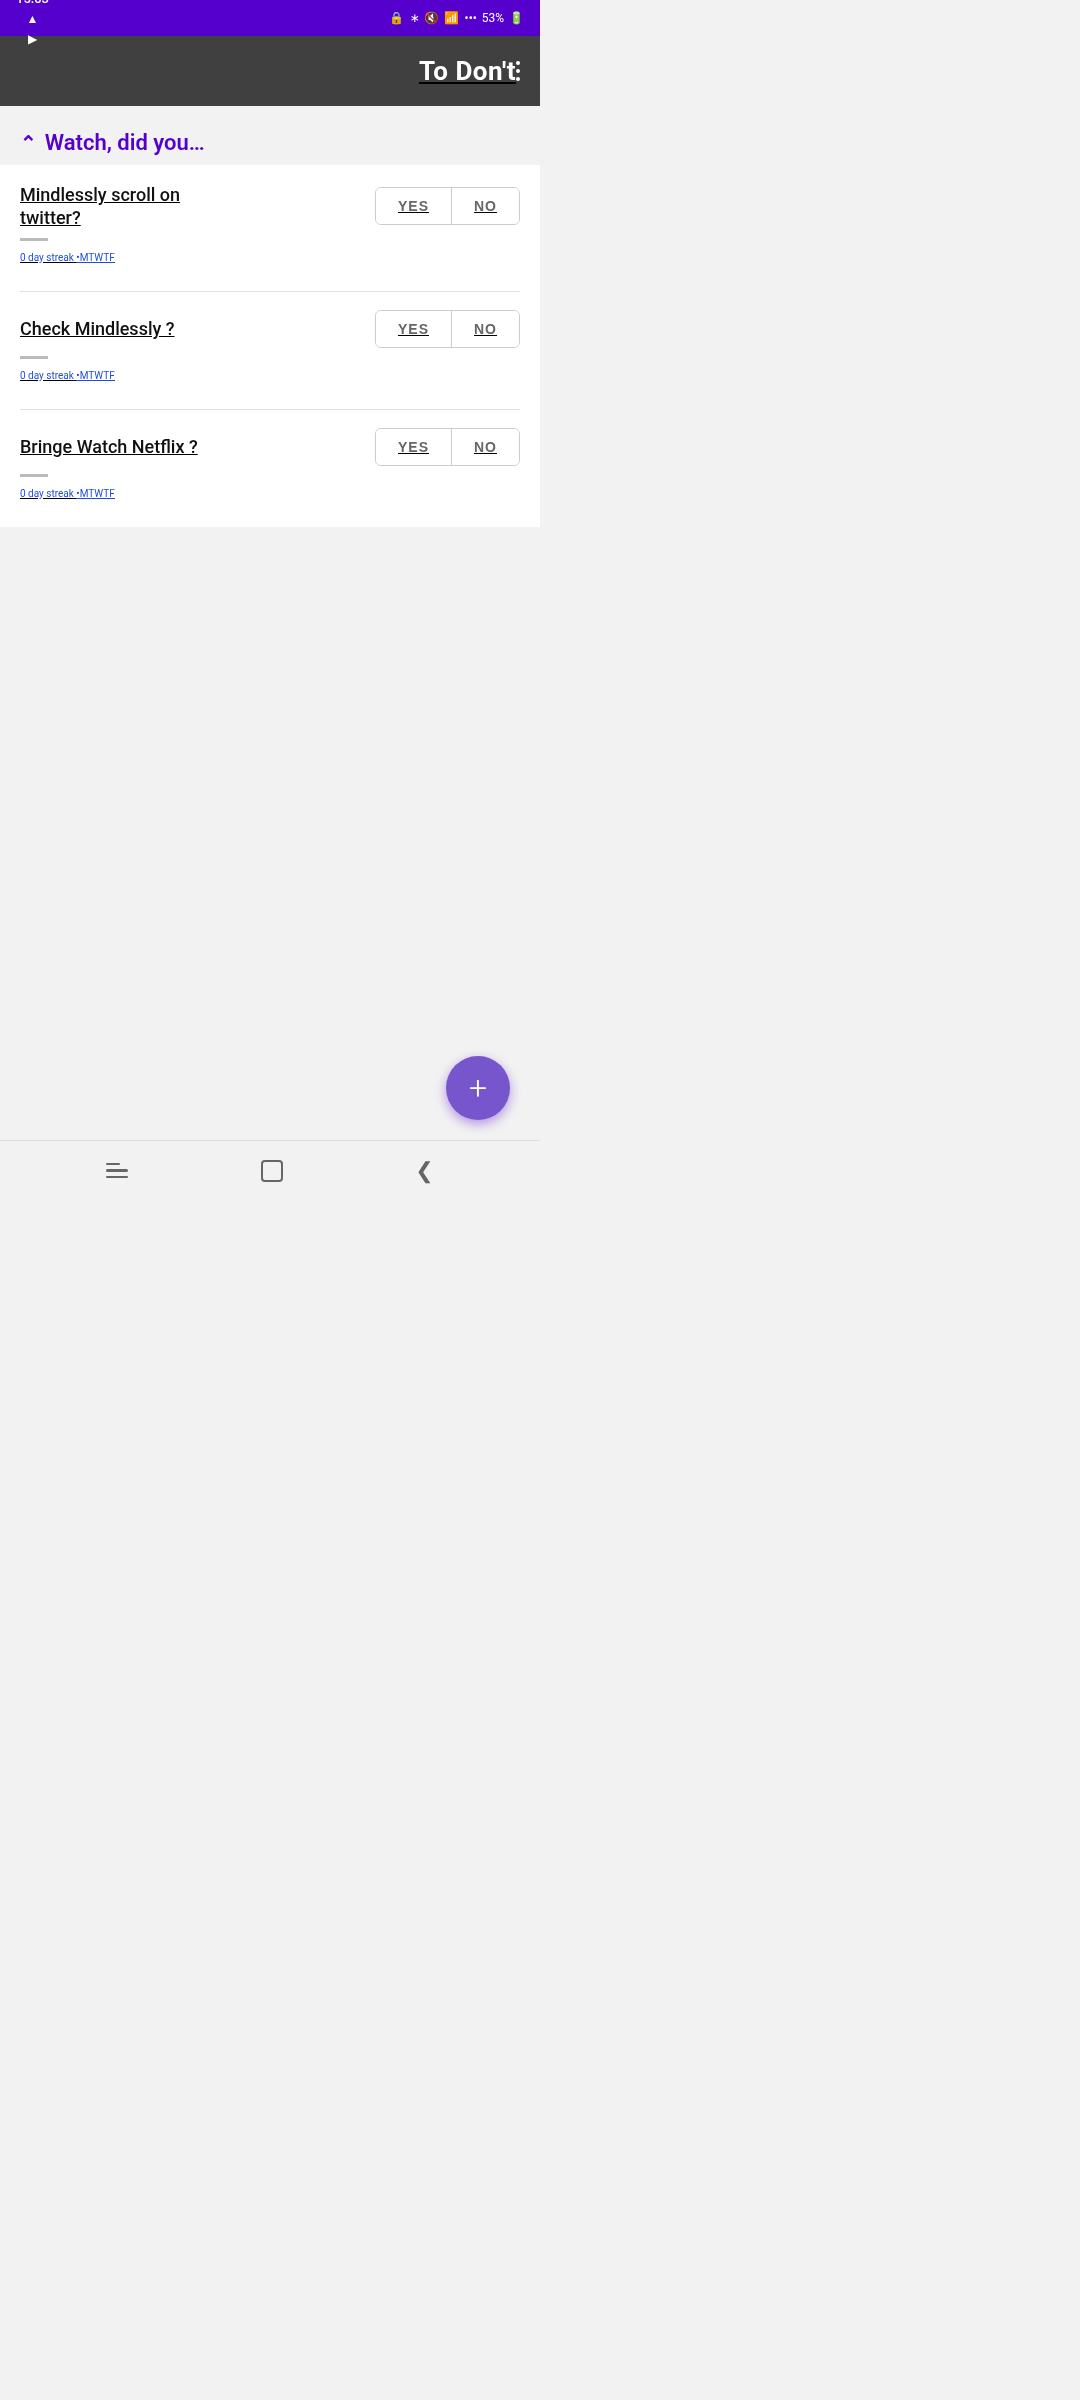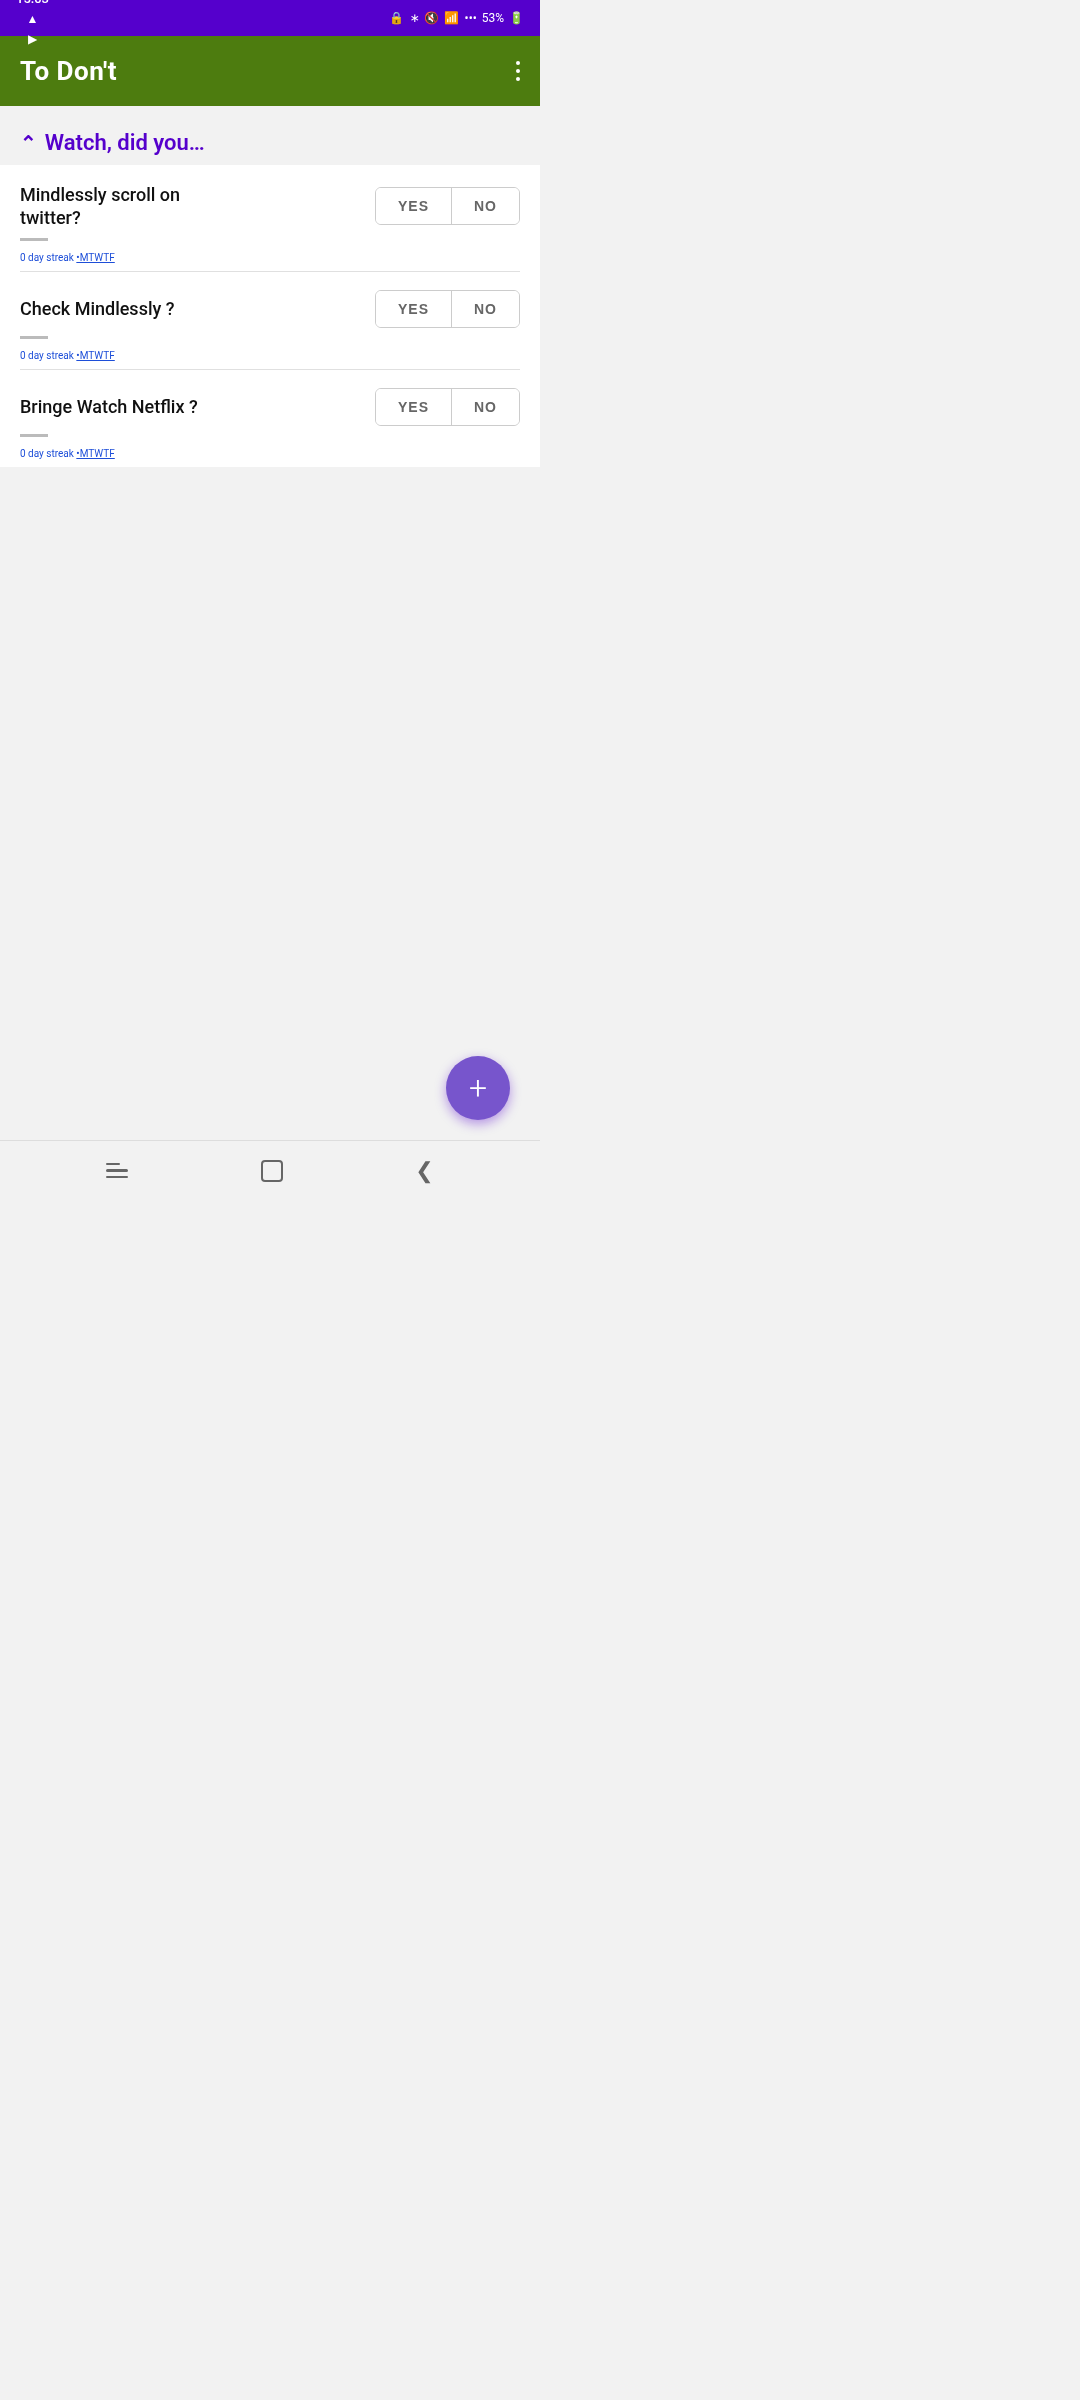--- a/index.html
+++ b/index.html
@@ -38,25 +38,26 @@
       font-size: 12px;
       display: flex;
       align-items: center;
       gap: 5px;
     }
 
     
     .app-bar {
       width: 100%;
       height: 70px;
-      background: #4d7c0f;
-      display: flex;
-      align-items: center;
-      justify-content: space-between;
+      background: #404040;
+      display: flex;
+      align-items: center;
+      justify-content: flex-end;
       padding: 0 20px;
+      text-decoration: underline;
     }
     .app-title {
       color: white;
       font-size: 26px;
       font-weight: 700;
       letter-spacing: 0.5px;
     }
     .more-icon {
       color: white;
       font-size: 22px;
@@ -100,22 +101,23 @@
 
     
     .items-container {
       background: white;
       margin: 0 0 0 0;
       padding: 0 20px;
     }
 
     
     .task-item {
-      padding: 18px 0 6px 0;
+      padding: 18px 0 26px 0;
       border-bottom: 1px solid #e0e0e0;
+      text-decoration: underline;
     }
     .task-item:last-child {
       border-bottom: none;
     }
     .task-row {
       display: flex;
       align-items: center;
       justify-content: space-between;
       margin-bottom: 8px;
     }

